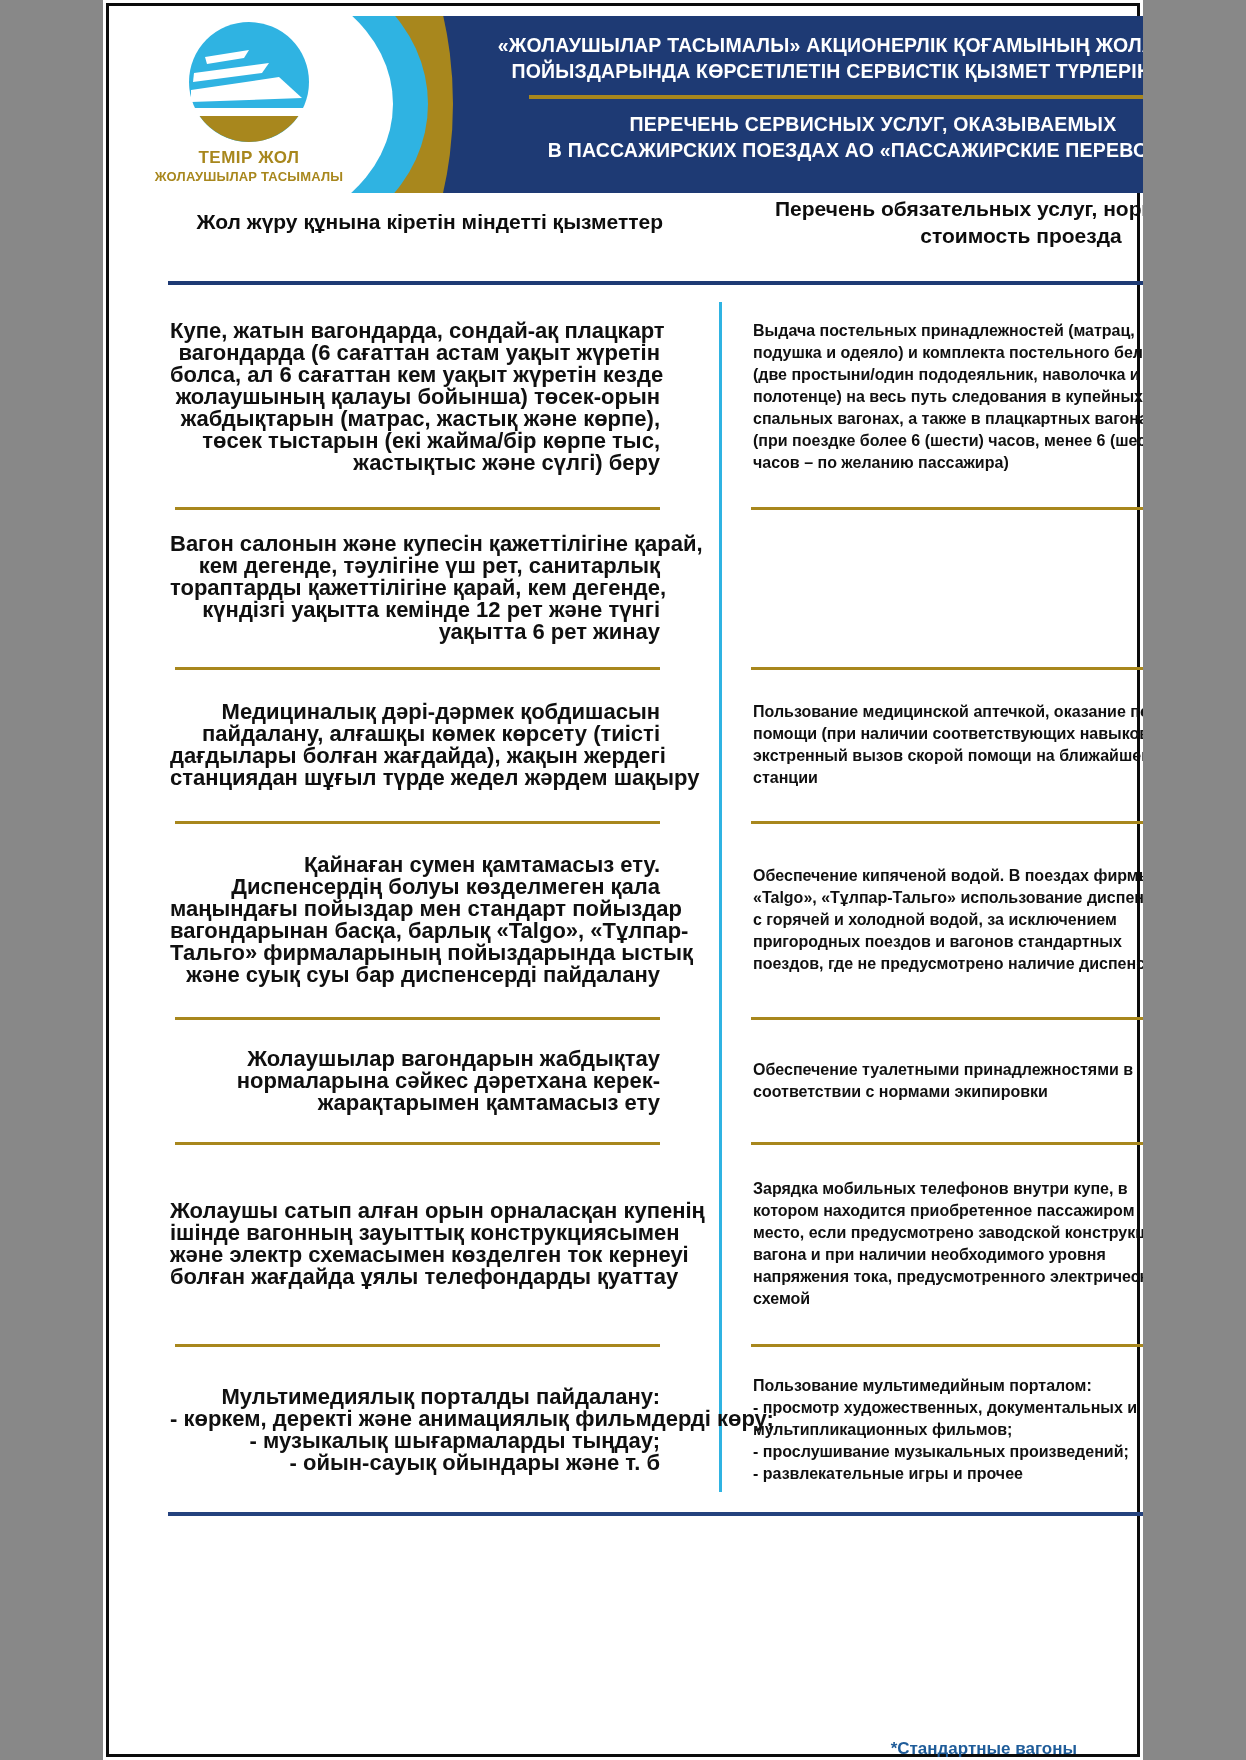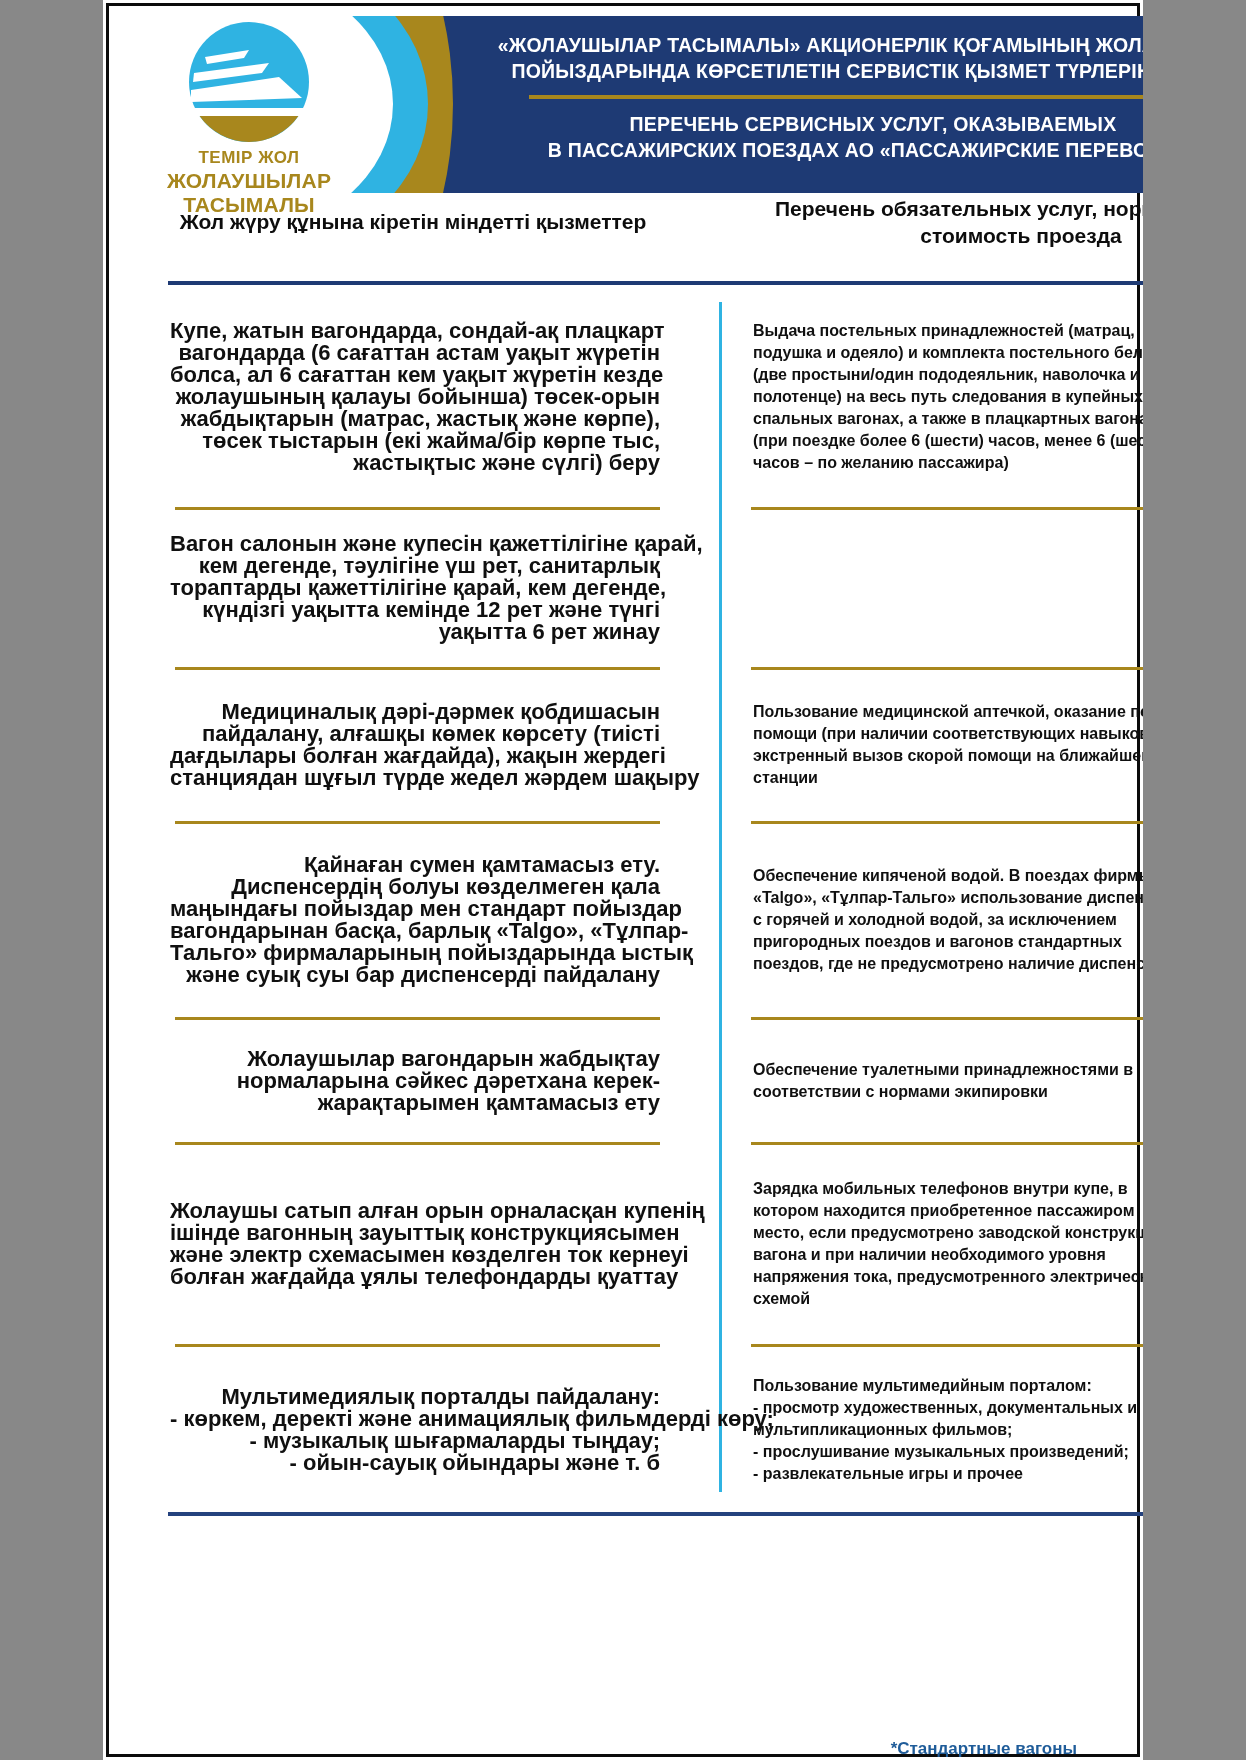--- a/index.html
+++ b/index.html
@@ -17,25 +17,25 @@
   .hdr-text { position:absolute; left:350px; top:32px; width:840px; z-index:2;
     text-align:center; color:#ffffff; }
   .hdr-kk, .hdr-ru { font-size:19.5px; line-height:26px; white-space:pre-line; letter-spacing:0.2px; }
   .hdr-gold { width:688px; height:4px; background:#a8871d; margin:11px auto 12px auto; }
 
   
   .logo-svg { position:absolute; left:86px; top:22px; width:120px; height:120px; z-index:2; }
   .logo-line1 { position:absolute; left:40px; top:148px; width:212px; text-align:center;
     font-size:17px; color:#a8871d; letter-spacing:0.5px; z-index:3; }
   .logo-line2 { position:absolute; left:18px; top:169px; width:256px; text-align:center;
-    font-size:21px; color:#a8871d; letter-spacing:0.2px; z-index:3; }
+    font-size:13px; color:#a8871d; letter-spacing:0.2px; z-index:3; }
 
   
   .col-hdr-kk { position:absolute; left:60px; top:208px; width:500px;
-    text-align:center; font-size:21px; line-height:27px; color:#0d0d0d; }
+    text-align:right; font-size:21px; line-height:27px; color:#0d0d0d; }
   .col-hdr-ru { position:absolute; left:648px; top:195px; width:540px;
     text-align:center; font-size:21px; line-height:27px; color:#0d0d0d; white-space:pre-line; }
 
   
   .rule-top    { position:absolute; left:65px; top:281px;  width:1120px; height:4px; background:#1e3a74; }
   .rule-bottom { position:absolute; left:65px; top:1512px; width:1120px; height:4px; background:#24427e; }
   .col-divider { position:absolute; left:616px; top:302px; width:3px; height:1190px; background:#2fb3e2; }
 
   
   .table { position:absolute; left:65px; top:285px; width:1120px; }

